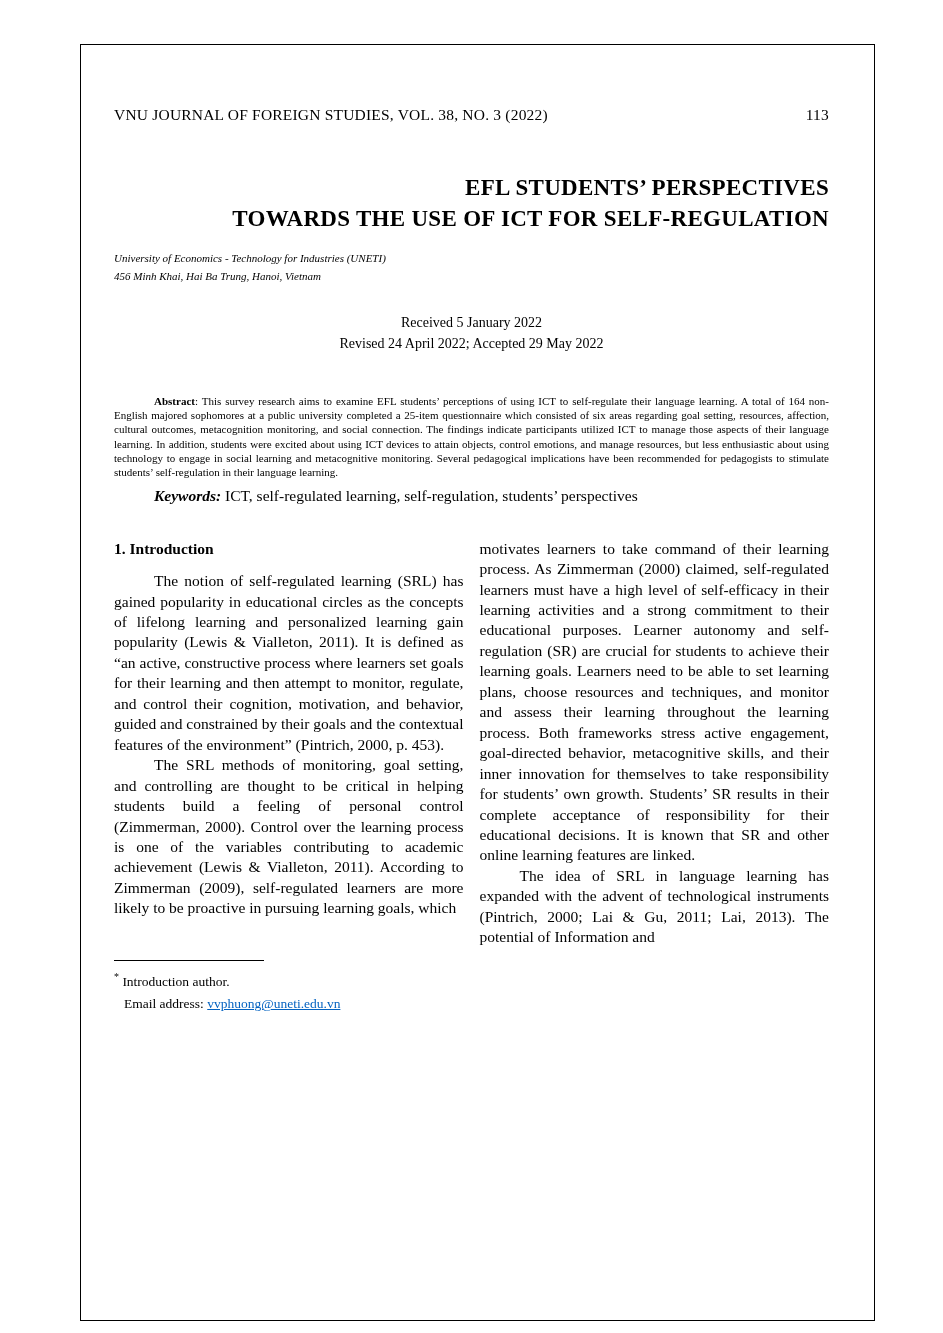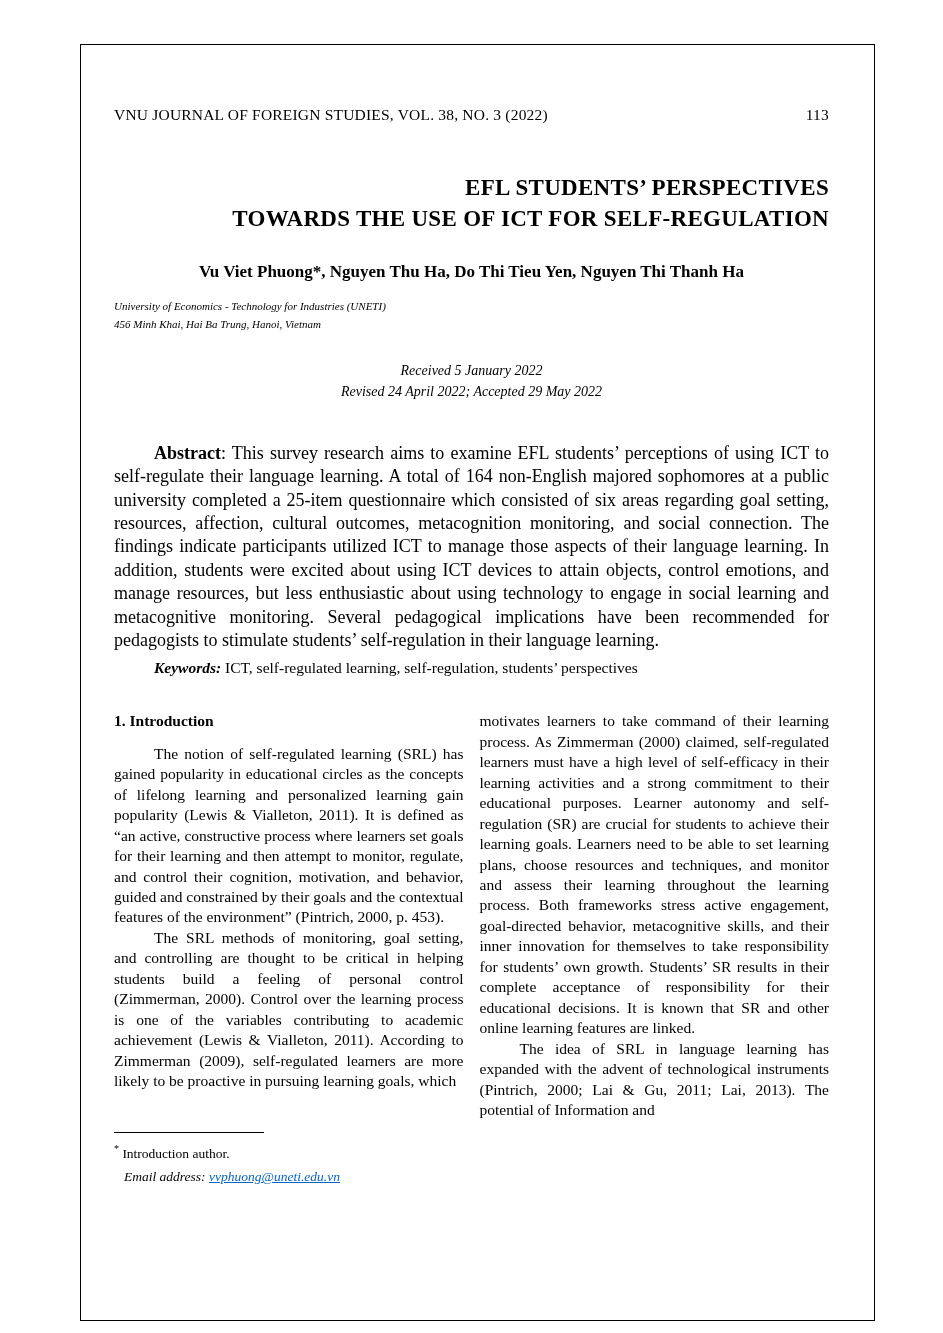--- a/index.html
+++ b/index.html
@@ -52,25 +52,24 @@
     text-align: left;
     font-style: italic;
     font-size: 11px;
     line-height: 1.6;
   }
   .dates {
     margin-top: 28px;
     text-align: center;
     font-size: 14px;
     line-height: 1.45;
-    font-style: italic;
   }
   .abstract {
     margin-top: 40px;
-    font-size: 18px;
+    font-size: 11px;
     line-height: 1.3;
     text-align: justify;
     text-indent: 40px;
   }
   .keywords {
     margin-top: 7px;
     font-size: 15.5px;
     text-indent: 40px;
   }
   .kw-label { font-style: italic; font-weight: bold; }
@@ -97,21 +96,21 @@
     margin-top: 12px;
     padding: 0 114px;
     font-size: 13.5px;
     line-height: 1.5;
   }
   .fn-rule {
     width: 150px;
     border-top: 1.2px solid #000;
     margin-bottom: 8px;
   }
-  .fn-email { margin-top: 3px; padding-left: 10px; font-style: italic; }
+  .fn-email { margin-top: 3px; padding-left: 10px; }
   .email-link { color: #0563C1; text-decoration: underline; cursor: pointer; }
   sup { font-size: 10px; }
 </style>
 </head>
 <body>
 
 <div class="page">
   <div class="frame"></div>
 
   <div class="content">
@@ -119,21 +118,20 @@
     <div class="header">
       <span>VNU JOURNAL OF FOREIGN STUDIES, VOL. 38, NO. 3 (2022)</span>
       <span>113</span>
     </div>
 
     <div class="title">
       <div>EFL STUDENTS’ PERSPECTIVES</div>
       <div>TOWARDS THE USE OF ICT FOR SELF-REGULATION</div>
     </div>
 
-    <div class="authors">Vu Viet Phuong*, Nguyen Thu Ha, Do Thi Tieu Yen, Nguyen Thi Thanh Ha</div>
 
     <div class="affil">
       <div>University of Economics - Technology for Industries (UNETI)</div>
       <div>456 Minh Khai, Hai Ba Trung, Hanoi, Vietnam</div>
     </div>
 
     <div class="dates">
       <div>Received 5 January 2022</div>
       <div>Revised 24 April 2022; Accepted 29 May 2022</div>
     </div>

